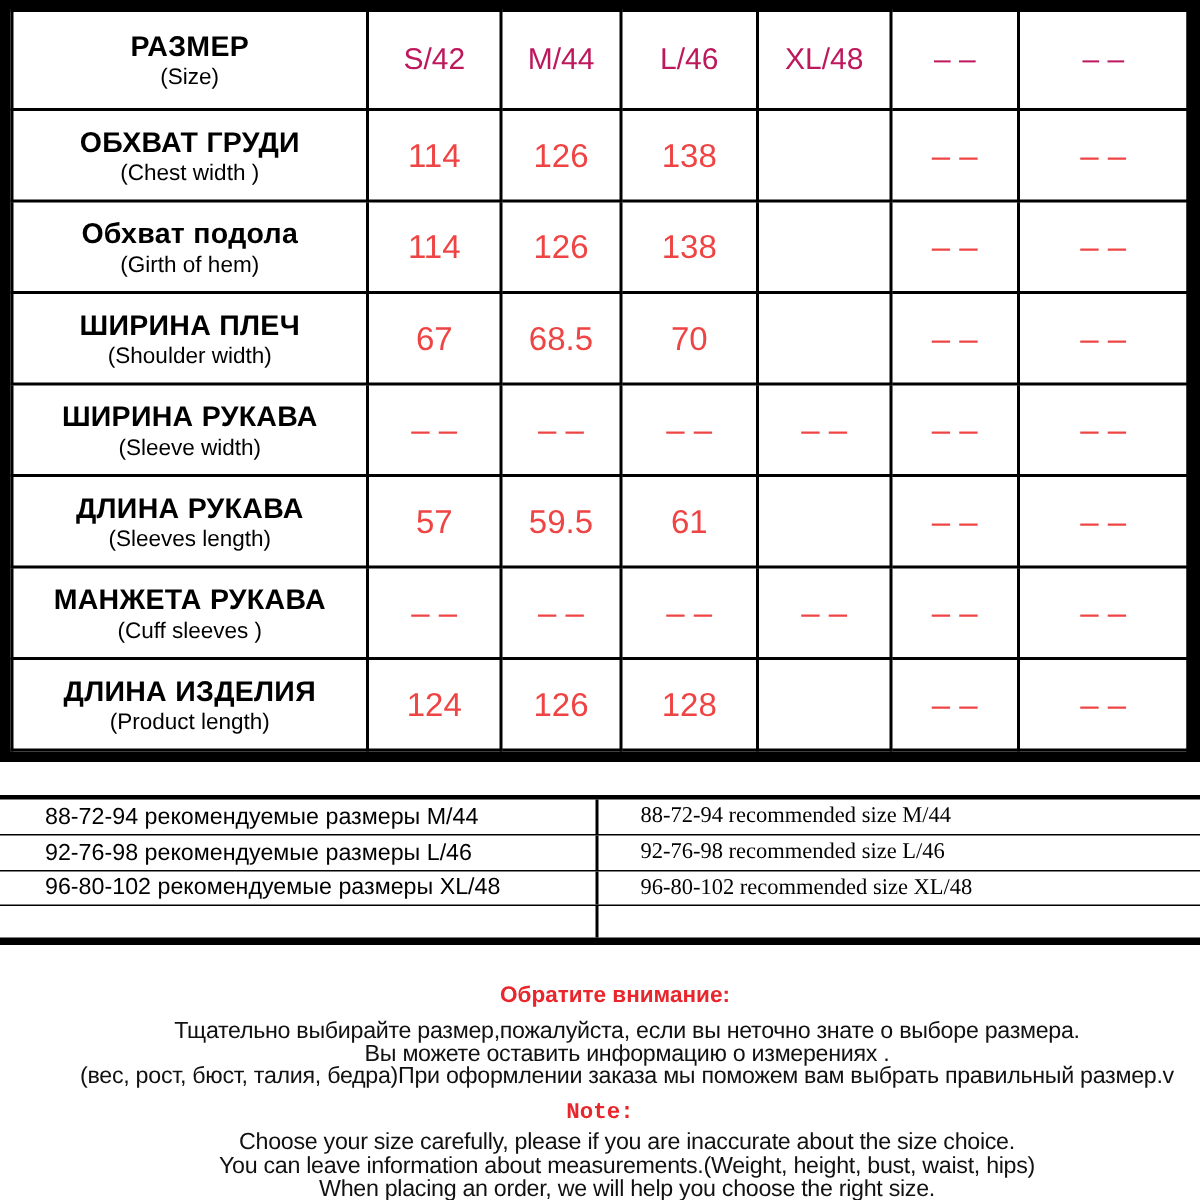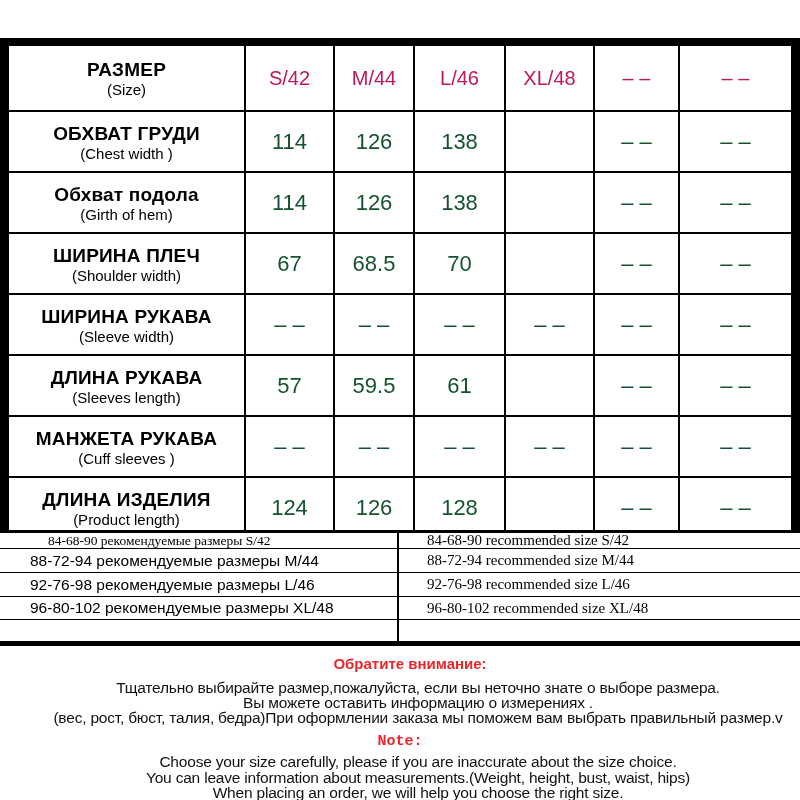--- a/index.html
+++ b/index.html
@@ -11,37 +11,36 @@
     overflow: hidden;
   }
 
   
   #size-table-wrap {
     position: absolute; top: 0; left: 0;
     width: 800px; height: 508px;
     border: solid #000;
     border-width: 6px 9px 7px 7px;
     background: #fff;
-    margin-top: 38px;
   }
   #size-table {
     width: 100%; height: 100%;
     border-collapse: collapse; table-layout: fixed;
   }
   #size-table td {
     border: 2px solid #000;
     text-align: center; vertical-align: middle;
     padding: 0; overflow: hidden;
   }
   tr.header-row { height: 61px; }
   tr.data-row { height: 56px; }
   .label-cell .ru { font-size: 19px; font-weight: bold; line-height: 23px; letter-spacing: 0.2px; }
   .label-cell .en { font-size: 15px; line-height: 17px; }
   td.size-head { font-size: 20px; color: #be185d; }
-  td.value-cell { font-size: 22px; color: #14532d; }
+  td.value-cell { font-size: 22px; color: #ef4444; }
 
   
   #recommended {
     position: absolute; top: 530px; left: 0; width: 800px;
     border-top: 3px solid #000; border-bottom: 5px solid #000;
     background: #fff;
   }
   .rec-row { display: flex; border-bottom: 1px solid #000; align-items: stretch; }
   .rec-row:last-child { border-bottom: none; }
   .rec-row.r0 { height: 16px; }
@@ -190,24 +189,20 @@
           <td class="value-cell">128</td>
           <td class="value-cell"></td>
           <td class="value-cell">– –</td>
           <td class="value-cell">– –</td>
         </tr>
       </tbody>
   </table>
 </div>
 
 <div id="recommended">
-    <div class="rec-row r0">
-      <div class="rec-left">84-68-90 рекомендуемые размеры S/42</div>
-      <div class="rec-right">84-68-90 recommended size S/42</div>
-    </div>
     <div class="rec-row r1">
       <div class="rec-left">88-72-94 рекомендуемые размеры M/44</div>
       <div class="rec-right">88-72-94 recommended size M/44</div>
     </div>
     <div class="rec-row r2">
       <div class="rec-left">92-76-98 рекомендуемые размеры L/46</div>
       <div class="rec-right">92-76-98 recommended size L/46</div>
     </div>
     <div class="rec-row r3">
       <div class="rec-left">96-80-102 рекомендуемые размеры XL/48</div>

